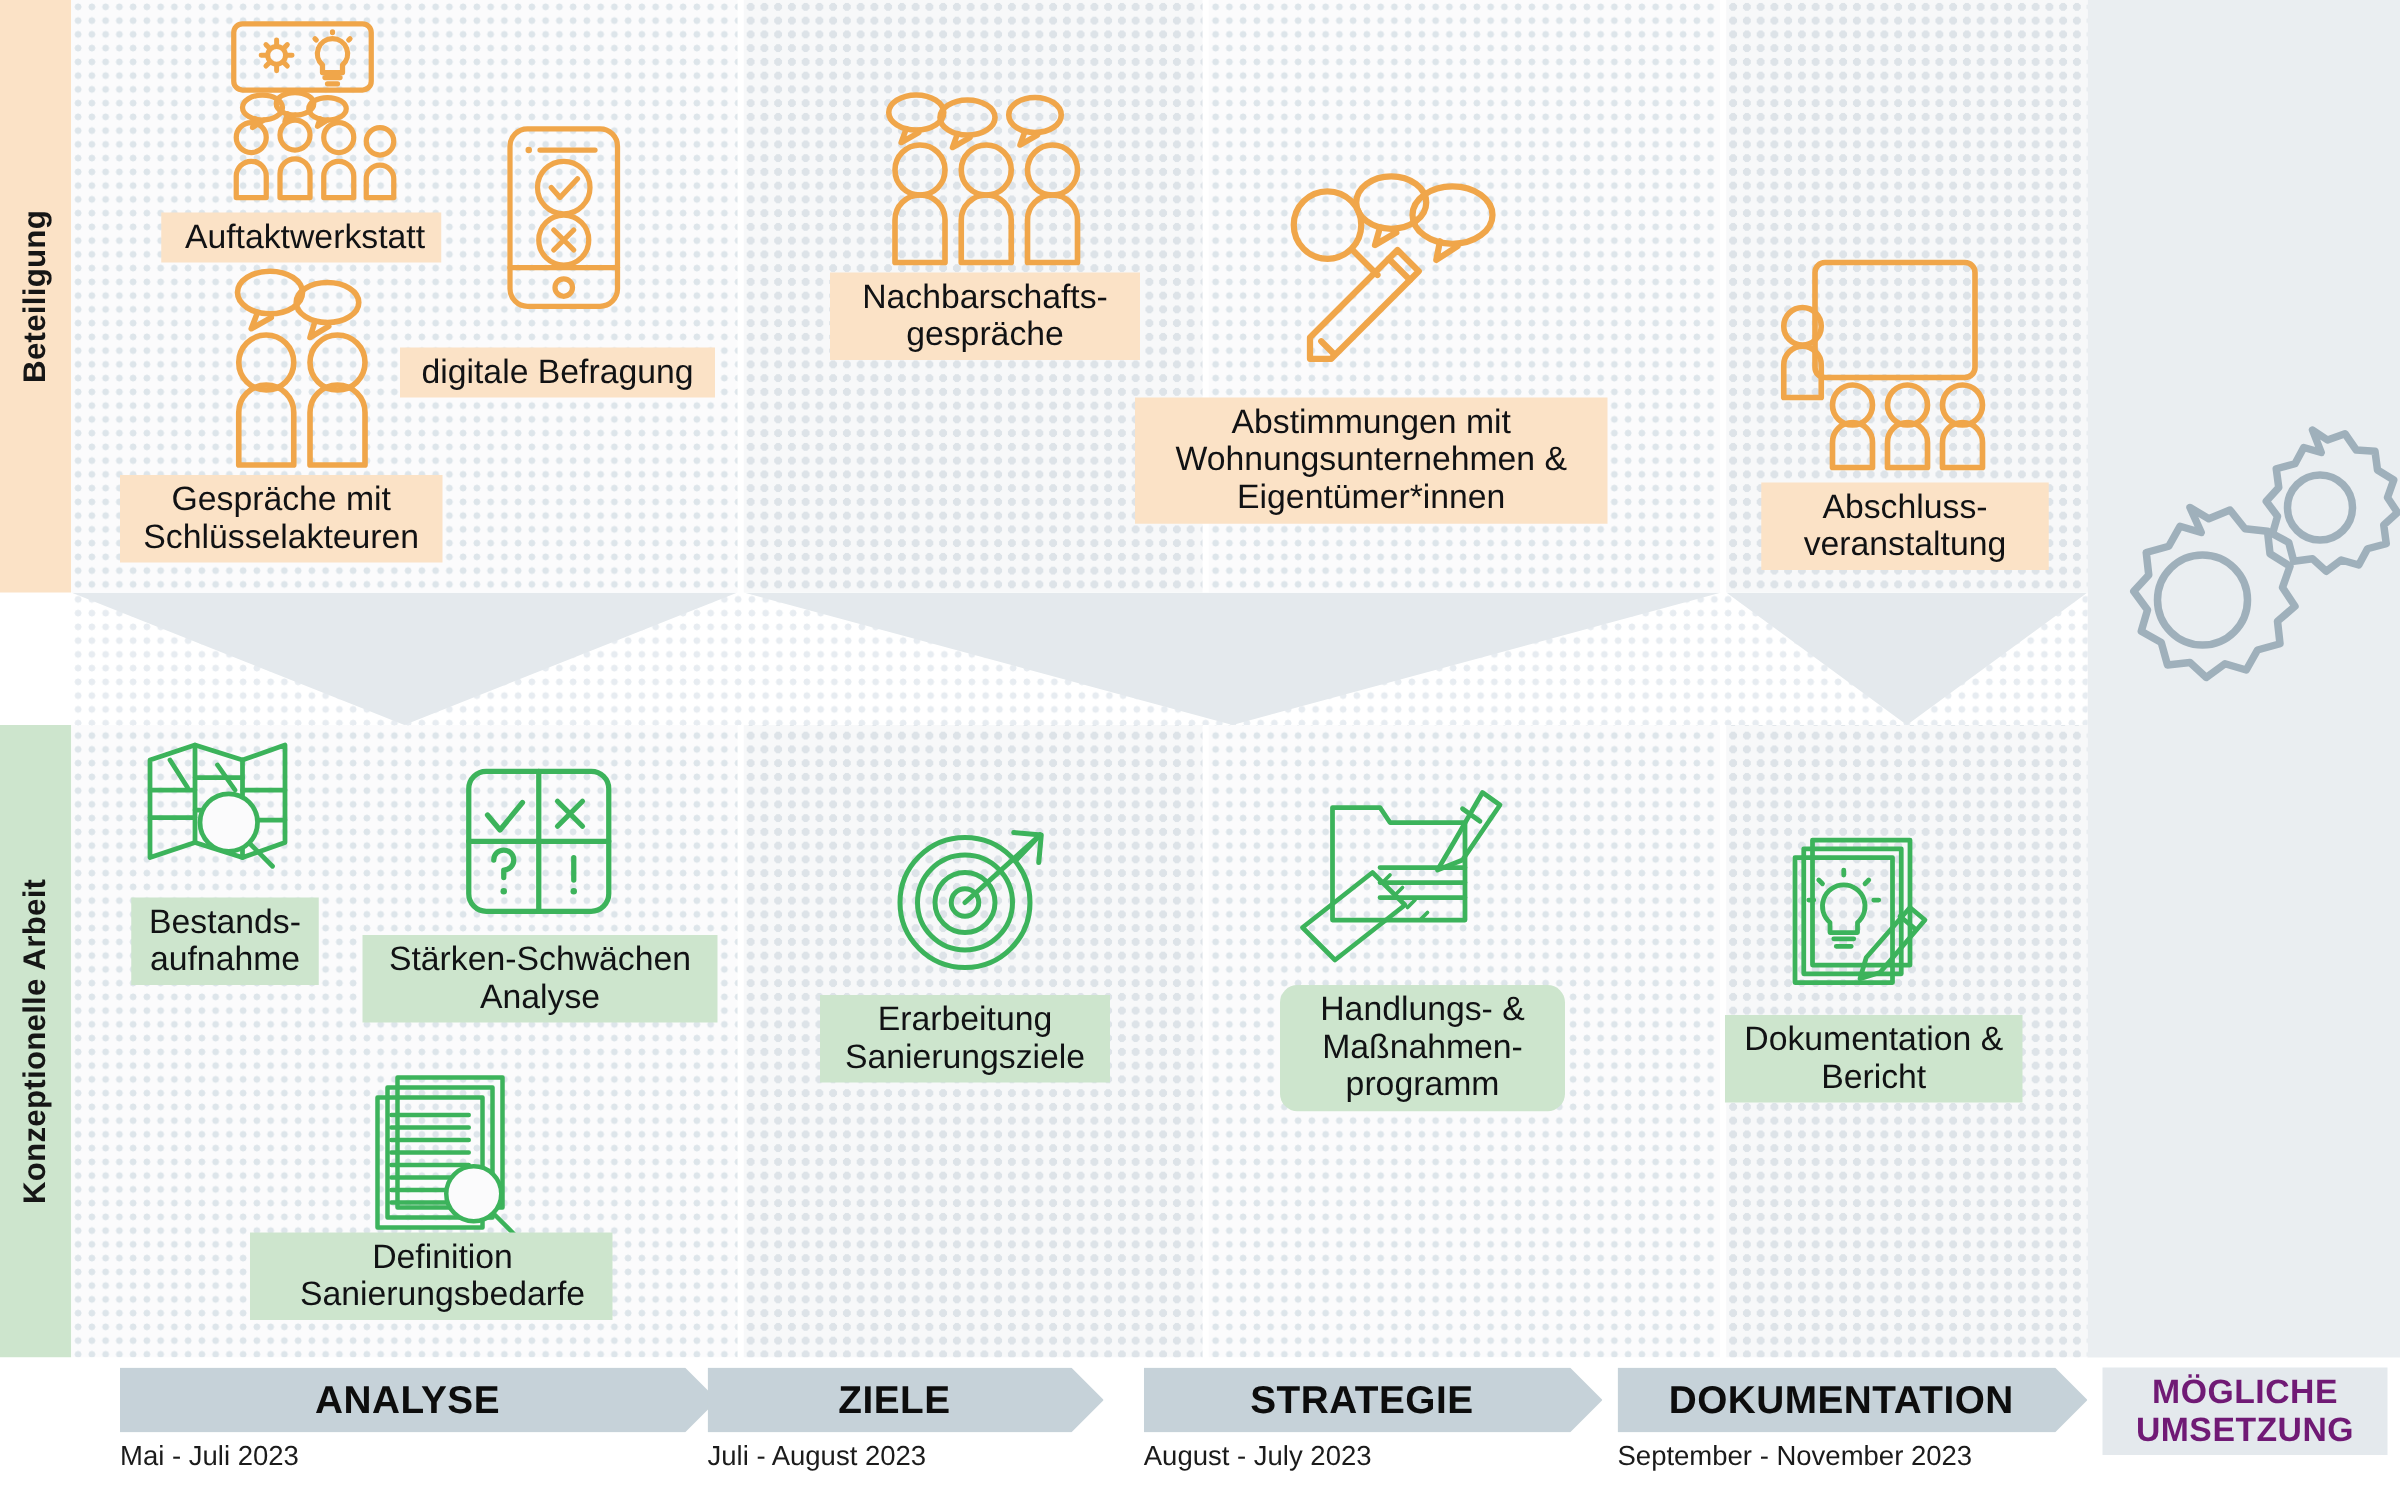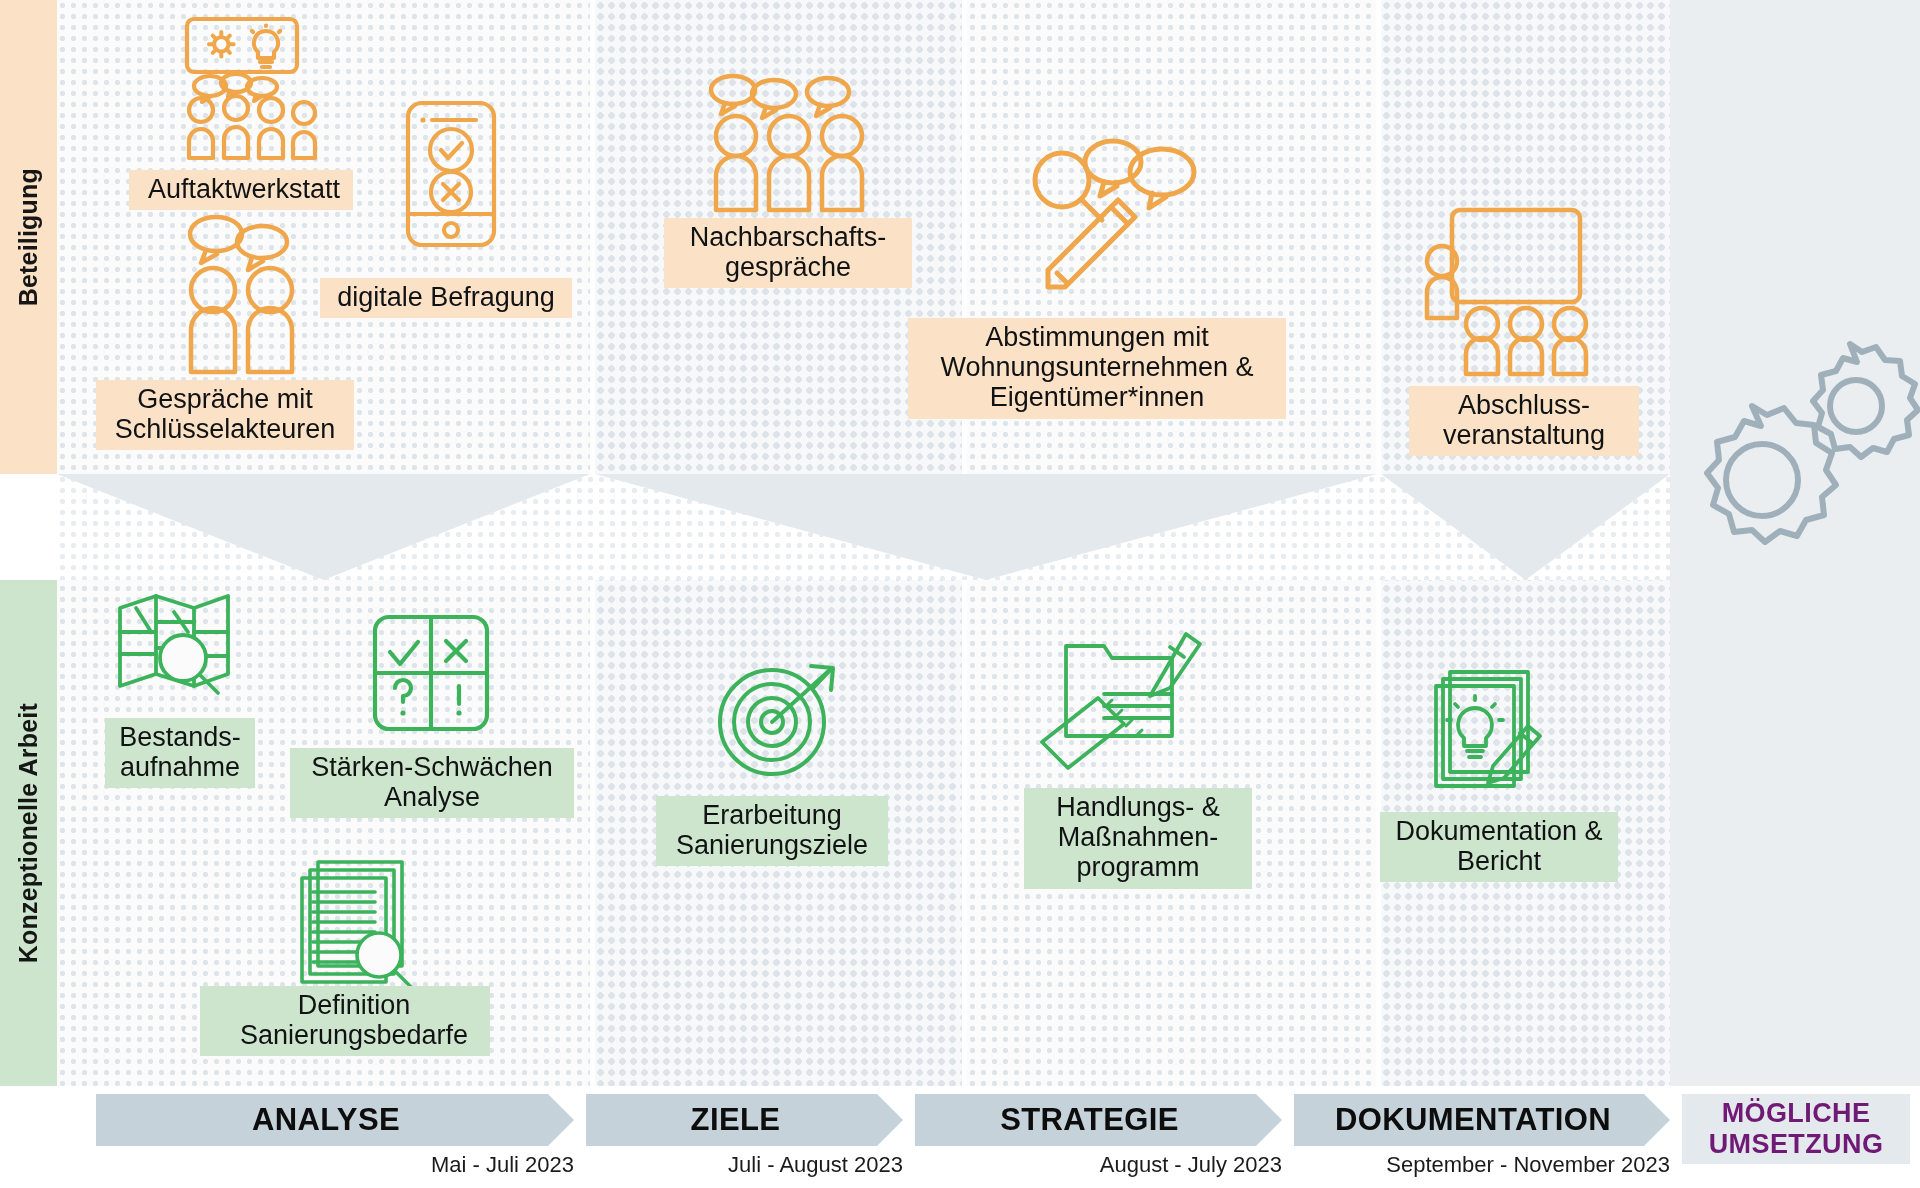--- a/index.html
+++ b/index.html
@@ -90,25 +90,25 @@
     clip-path:polygon(0 0, calc(100% - 26px) 0, 100% 50%, calc(100% - 26px) 100%, 0 100%);
     display:flex; align-items:center; justify-content:center;
   }
   .phase .arrow.flat{ clip-path:none; background:#e4e9ed; }
   .phase .ptitle{
     font-weight:bold; font-size:31px; letter-spacing:.4px; color:#0d0d0d;
     margin-right:18px; white-space:nowrap;
   }
   .phase .ptitle.muted{ color:#701a75; margin-right:0; font-size:27px; text-align:center; line-height:1.16;}
   .phase .pdate{
-    position:absolute; left:0; right:0; top:58px; text-align:right;
+    position:absolute; left:0; right:0; top:58px; text-align:left;
     font-size:22px; color:#1b1b1b; white-space:nowrap;
   }
   #ph-1{ left:96px;  width:478px; }
-  #ph-2{ left:586px; width:317px; }
+  #ph-2{ left:566px; width:317px; }
   #ph-3{ left:915px; width:367px; }
   #ph-4{ left:1294px;width:376px;padding-left:16px; }
   #ph-5{ left:1682px;width:228px; top:8px; height:70px;}
 
   svg{ display:block; overflow:visible; }
 </style>
 </head>
 <body>
 
 <div id="canvas">
@@ -344,21 +344,21 @@
         <path d="M44 68h68M44 80h68M44 92h68"></path>
         <path d="M103 48L126 8l14 10-30 44-20 8z"></path>
         <path d="M110 21l14 10"></path>
         <path d="M24 66l26 26-56 44-26-26z" transform="translate(14,6)"></path>
         <g stroke-width="3">
           <path d="M46 80l6 -6M56 90l6 -6M66 100l6 -6M76 110l6 -6"></path>
         </g>
       </svg>
     </div>
   </div>
-  <div class="lbl green" style="left:1024px;top:788px;width:228px;">Handlungs- &amp;
+  <div class="lbl green" style="left:1024px;top:788px;width:228px;border-radius:14px;">Handlungs- &amp;
 Maßnahmen-
 programm</div>
 
   <div class="node" style="left:1432px;top:670px;width:126px;height:126px;">
     <div class="icon">
       <svg viewBox="0 0 126 126" width="126" height="126" fill="none" stroke="#3cb35b" stroke-width="3.8" stroke-linecap="round" stroke-linejoin="round">
         <rect x="18" y="2" width="78" height="100"></rect>
         <rect x="11" y="9" width="78" height="100"></rect>
         <rect x="4" y="16" width="78" height="100"></rect>
         <g transform="translate(22,34)">

